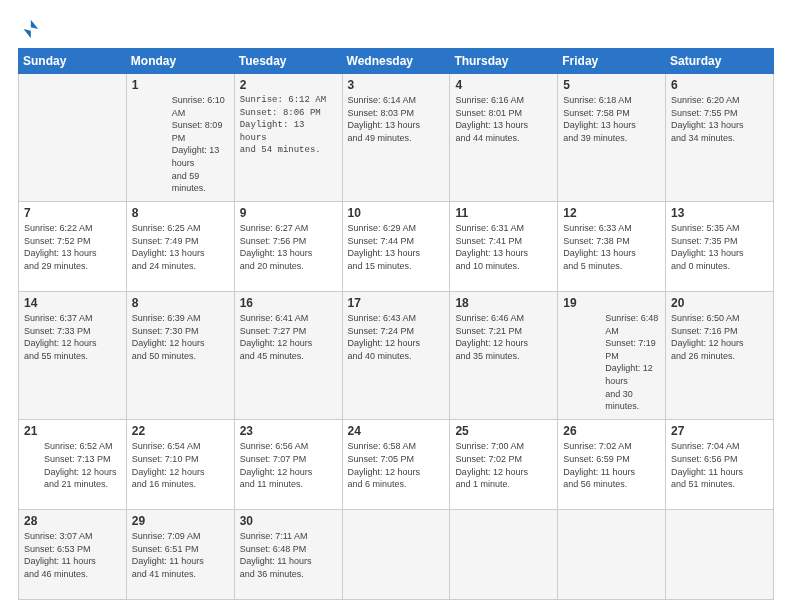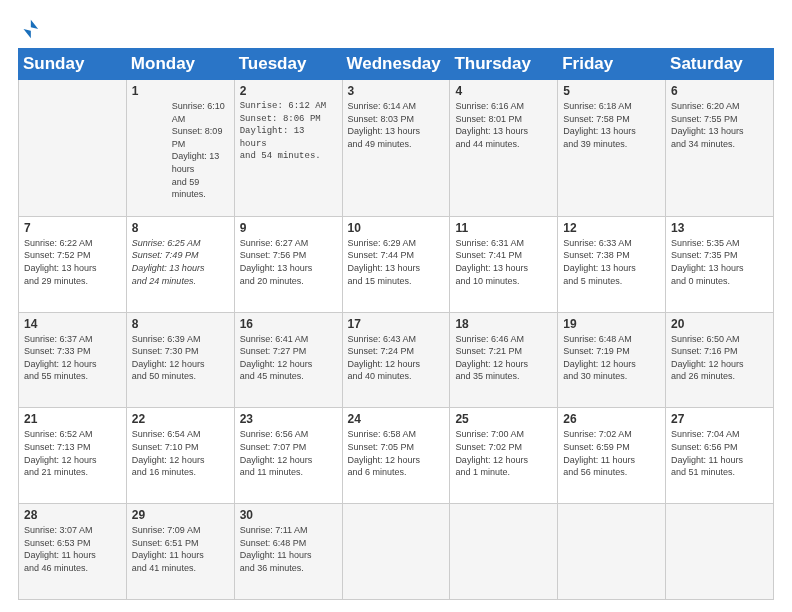--- a/index.html
+++ b/index.html
@@ -60,21 +60,21 @@
     .calendar {
       flex: 1;
       border: 1px solid #ccc;
       border-collapse: collapse;
       width: 100%;
       table-layout: fixed;
     }
     .calendar th {
       background: #2a75c7;
       color: #fff;
-      font-size: 17px;
+      font-size: 12px;
       font-weight: bold;
       padding: 5px 4px;
       text-align: left;
       border: 1px solid #2a75c7;
     }
     .calendar td {
       border: 1px solid #ccc;
       vertical-align: top;
       padding: 4px 5px;
       font-size: 9.5px;
@@ -188,21 +188,21 @@
         <tr class="row-white">
           <td>
             <span class="day-num">7</span>
             <div class="day-info" style="white-space: pre-line;">Sunrise: 6:22 AM
 Sunset: 7:52 PM
 Daylight: 13 hours
 and 29 minutes.</div>
           </td>
           <td>
             <span class="day-num">8</span>
-            <div class="day-info" style="white-space: pre-line; font-style: italic;">Sunrise: 6:25 AM
+            <div class="day-info" style="white-space: pre-line;">Sunrise: 6:25 AM
 Sunset: 7:49 PM
 Daylight: 13 hours
 and 24 minutes.</div>
           </td>
           <td>
             <span class="day-num">9</span>
             <div class="day-info" style="white-space: pre-line;">Sunrise: 6:27 AM
 Sunset: 7:56 PM
 Daylight: 13 hours
 and 20 minutes.</div>
@@ -267,37 +267,37 @@
           </td>
           <td>
             <span class="day-num">18</span>
             <div class="day-info" style="white-space: pre-line;">Sunrise: 6:46 AM
 Sunset: 7:21 PM
 Daylight: 12 hours
 and 35 minutes.</div>
           </td>
           <td>
             <span class="day-num">19</span>
-            <div class="day-info" style="white-space: pre-line;">Sunrise: 6:48 AM
+            <div class="day-info" style="white-space: pre-line; margin-left: 42px;">Sunrise: 6:48 AM
 Sunset: 7:19 PM
 Daylight: 12 hours
 and 30 minutes.</div>
           </td>
           <td>
             <span class="day-num">20</span>
             <div class="day-info" style="white-space: pre-line;">Sunrise: 6:50 AM
 Sunset: 7:16 PM
 Daylight: 12 hours
 and 26 minutes.</div>
           </td>
         </tr>
         <tr class="row-white">
           <td>
             <span class="day-num">21</span>
-            <div class="day-info" style="white-space: pre-line;">Sunrise: 6:52 AM
+            <div class="day-info" style="white-space: pre-line; margin-left: 20px;">Sunrise: 6:52 AM
 Sunset: 7:13 PM
 Daylight: 12 hours
 and 21 minutes.</div>
           </td>
           <td>
             <span class="day-num">22</span>
             <div class="day-info" style="white-space: pre-line;">Sunrise: 6:54 AM
 Sunset: 7:10 PM
 Daylight: 12 hours
 and 16 minutes.</div>

